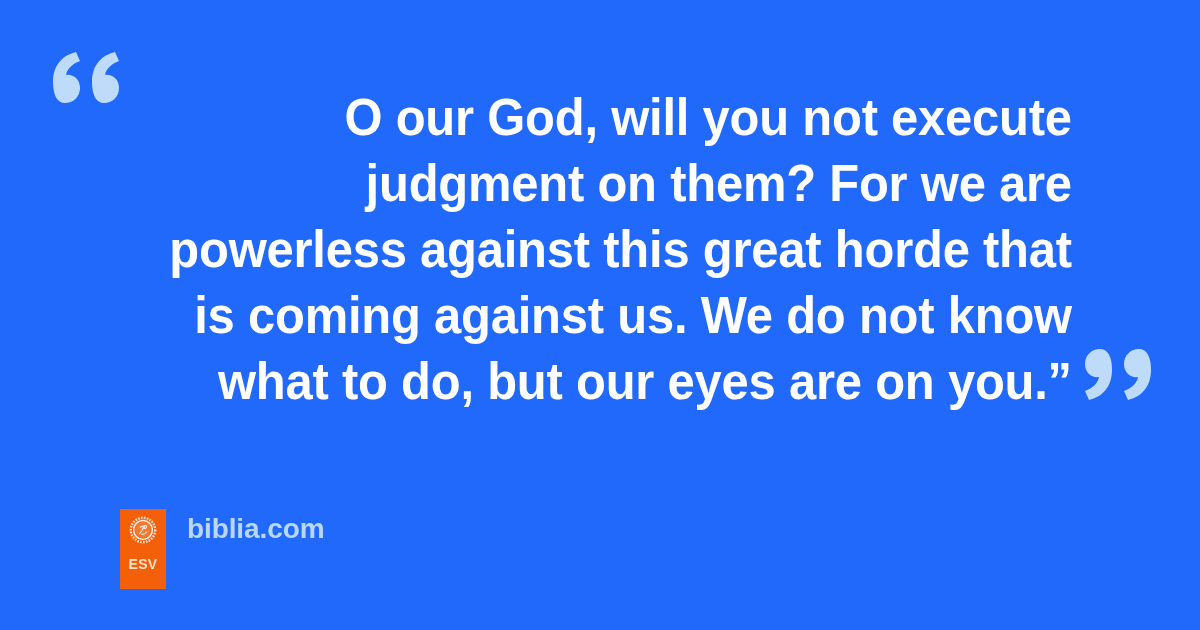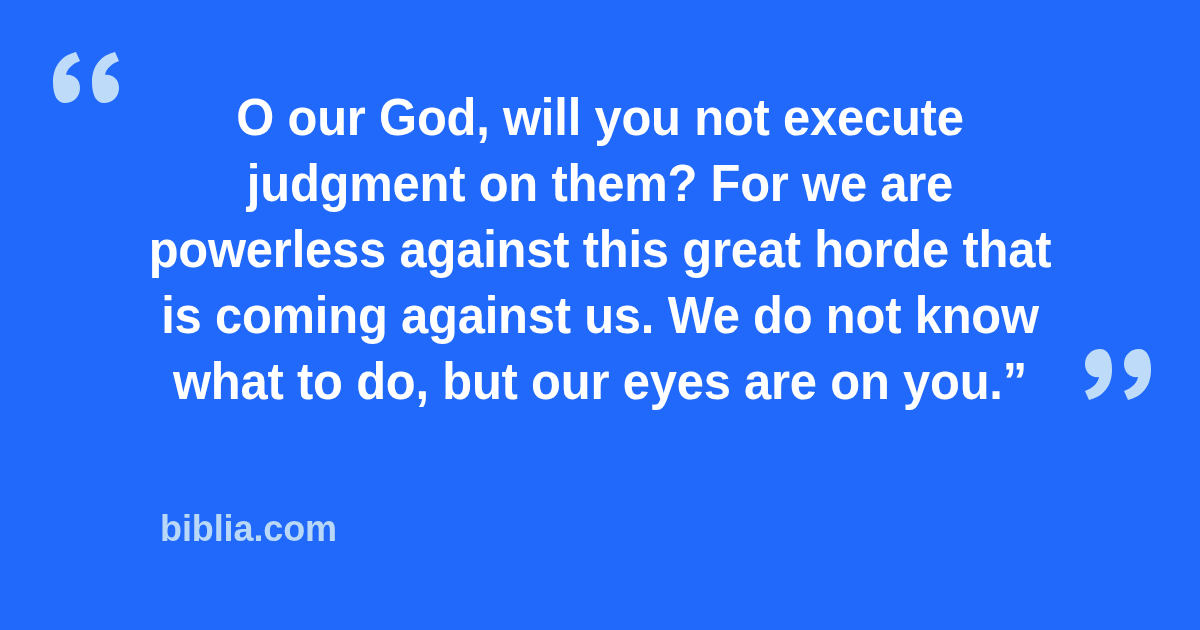--- a/index.html
+++ b/index.html
@@ -35,21 +35,21 @@
   .quote-close { left: 1082px; top: 346px; }
 
   
   .quote-block {
     position: absolute;
     left: 0;
     top: 84px;
     width: 1200px;
     padding: 0 98px;
     box-sizing: border-box;
-    text-align: center;
+    text-align: right;
   }
   .quote-line {
     display: block;
     color: #FFFFFF;
     font-family: "Liberation Sans Narrow", "Liberation Sans", sans-serif;
     font-weight: bold;
     font-size: 52px;
     line-height: 66px;
     letter-spacing: -0.2px;
     white-space: nowrap;
@@ -101,26 +101,25 @@
     font-weight: bold;
     font-size: 41px;
     line-height: 44px;
     letter-spacing: -0.2px;
     white-space: nowrap;
   }
   .site-name {
     color: #B9D8F7;
     font-family: "Liberation Sans Narrow", "Liberation Sans", sans-serif;
     font-weight: bold;
-    font-size: 36px;
+    font-size: 28px;
     line-height: 30px;
     margin-top: 5px;
     letter-spacing: -0.1px;
     white-space: nowrap;
-    margin-left: 19px;
   }
 </style>
 </head>
 <body>
 
 <div class="card">
 
   <span class="quote-mark quote-open">
     <svg width="74" height="54" viewBox="0 0 74 54" aria-hidden="true">
       <path d="M5 30 C5 13 15 3 28 0 L32 9 C24 12 19 17 18 23 C25 22 32 27 32 36 C32 45 25 51 17 51 C9 51 5 43 5 30 Z" fill="#BEDCF9"></path>
@@ -140,20 +139,32 @@
     <svg width="74" height="54" viewBox="0 0 74 54" aria-hidden="true">
       <g transform="rotate(180 37 27)">
         <path d="M5 30 C5 13 15 3 28 0 L32 9 C24 12 19 17 18 23 C25 22 32 27 32 36 C32 45 25 51 17 51 C9 51 5 43 5 30 Z" fill="#BEDCF9"></path>
         <path d="M44 30 C44 13 54 3 67 0 L71 9 C63 12 58 17 57 23 C64 22 71 27 71 36 C71 45 64 51 56 51 C48 51 44 43 44 30 Z" fill="#BEDCF9"></path>
       </g>
     </svg>
   </span>
 
   <div class="attribution">
 
+    <div class="esv-logo">
+      <span class="esv-seal">
+        <svg width="28" height="28" viewBox="0 0 28 28" aria-hidden="true">
+          <circle cx="14" cy="14" r="13" fill="#F4600A"></circle>
+          <circle cx="14" cy="14" r="12.2" fill="none" stroke="#FBE2D2" stroke-width="2.4" stroke-dasharray="1.6 1.3"></circle>
+          <circle cx="14" cy="14" r="9.4" fill="none" stroke="#FDEDE3" stroke-width="1.5"></circle>
+          <circle cx="14" cy="14" r="8" fill="#EE7A33"></circle>
+          <path d="M10.5 17.6 C12.4 16.1 13.6 14.2 14.2 11.6 C14.6 9.9 15.6 9.2 16.7 9.6 C17.6 9.9 17.8 11 17.1 11.8 C16.4 12.6 15.2 12.5 14.6 11.6 M11.3 11.2 C12.6 10.2 14.3 10.1 15.5 10.8 M12.6 18.4 C14.6 18.6 16.3 17.7 17.3 16.2" fill="none" stroke="#FCEDE2" stroke-width="1.15" stroke-linecap="round"></path>
+        </svg>
+      </span>
+      <span class="esv-logo-text">ESV</span>
+    </div>
 
     <div class="attribution-text">
       <span class="site-name">biblia.com</span>
     </div>
 
   </div>
 
 </div>
 
 </body></html>

